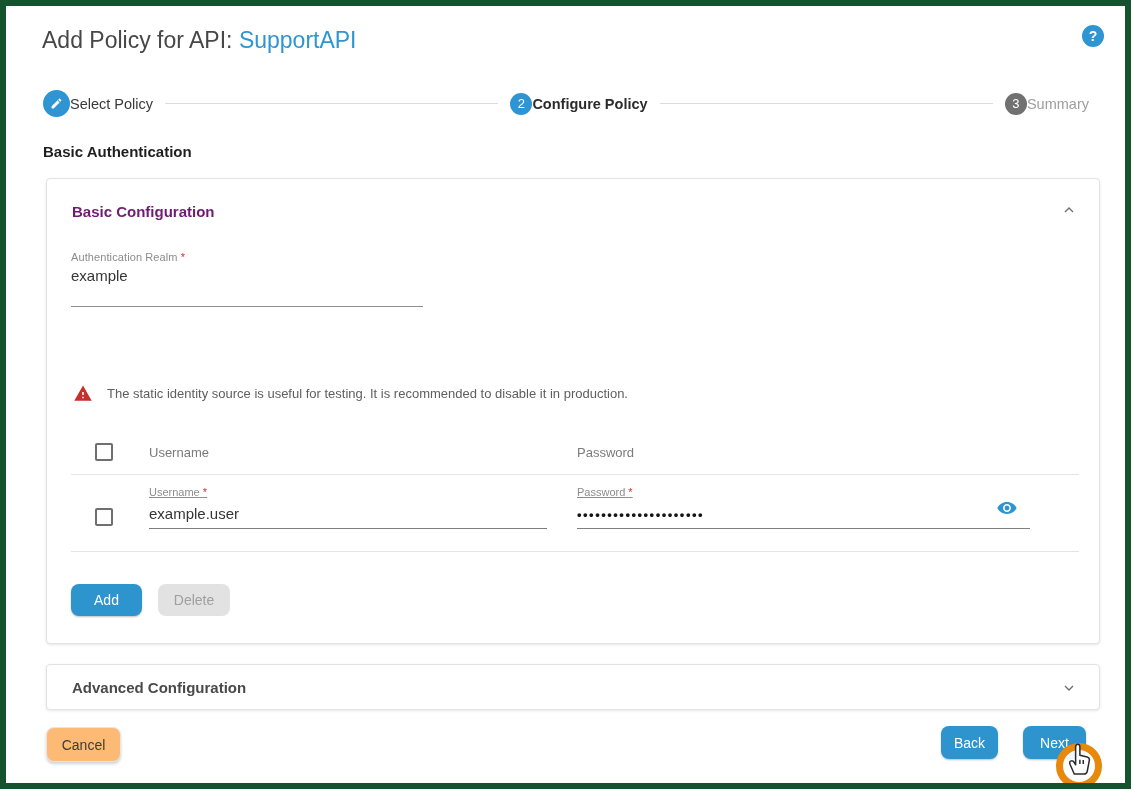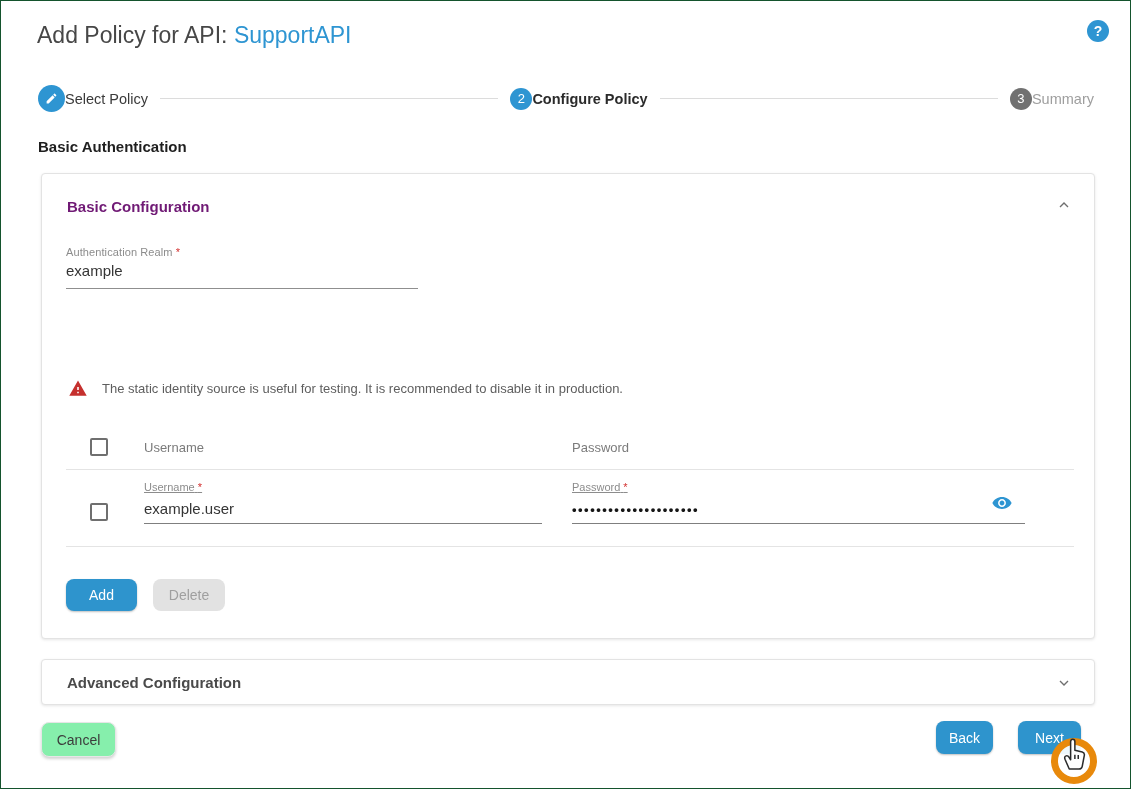--- a/index.html
+++ b/index.html
@@ -6,21 +6,21 @@
   body {
     font-family: "Liberation Sans", sans-serif;
     background: #fff;
     -webkit-font-smoothing: antialiased;
   }
   .page {
     position: relative;
     width: 1131px;
     height: 789px;
     background: #ffffff;
-    border: 1px solid #14532d;
+    border: 6px solid #14532d;
     overflow: hidden;
   }
 
   
   .page-title {
     position: absolute; left: 36px; top: 21px;
     font-size: 23px; color: #474747; font-weight: 400;
   }
   .page-title .api-name { color: #2e95d2; }
   .help-btn {
@@ -77,21 +77,21 @@
   .card.basic .chevron-btn { top: 19px; }
   .card.advanced .chevron-btn { top: 11px; }
 
   
   .field { position: absolute; width: 352px; }
   .field-label { font-size: 11px; color: #8c8c8c; letter-spacing: .1px; }
   .req { color: #d3302f; }
   .field-value {
     position: relative;
     font-size: 15px; color: #353535;
-    margin-top: 4px; padding-bottom: 9px;
+    margin-top: 4px; padding-bottom: 22px;
     border-bottom: 1px solid #8f8f8f;
     cursor: text;
   }
   .field.realm { left: 24px; top: 72px; }
   .field.identity { left: 24px; top: 142px; }
   .dd-arrow {
     position: absolute; right: 12px; top: 7px;
     width: 0; height: 0;
     border-left: 5px solid transparent; border-right: 5px solid transparent;
     border-top: 5px solid #757575;
@@ -133,21 +133,21 @@
     cursor: pointer;
   }
   .btn.primary { background: #2e94cd; color: #ffffff; box-shadow: 0 1px 2px rgba(0,0,0,0.25); }
   .btn.disabled { background: #e2e2e2; color: #9f9f9f; cursor: default; box-shadow: none; }
   .add-btn { position: absolute; left: 24px; top: 405px; width: 71px; height: 32px; }
   .delete-btn { position: absolute; left: 111px; top: 405px; width: 72px; height: 32px; }
 
   
   .cancel-btn {
     position: absolute; left: 40px; top: 721px; width: 75px; height: 35px;
-    background: #86efac; color: #3c3c3c; border: 1px solid #e6e6e6;
+    background: #fdba74; color: #3c3c3c; border: 1px solid #e6e6e6;
     box-shadow: 0 2px 3px rgba(0,0,0,0.18);
   }
   .back-btn { position: absolute; left: 935px; top: 720px; width: 57px; height: 33px; }
   .next-btn { position: absolute; left: 1017px; top: 720px; width: 63px; height: 33px; }
 
   
   .click-ring {
     position: absolute; left: 1050px; top: 737px;
     width: 46px; height: 46px; border-radius: 50%;
     border: 7px solid #e8890b; background: rgba(255,255,255,0.92);

